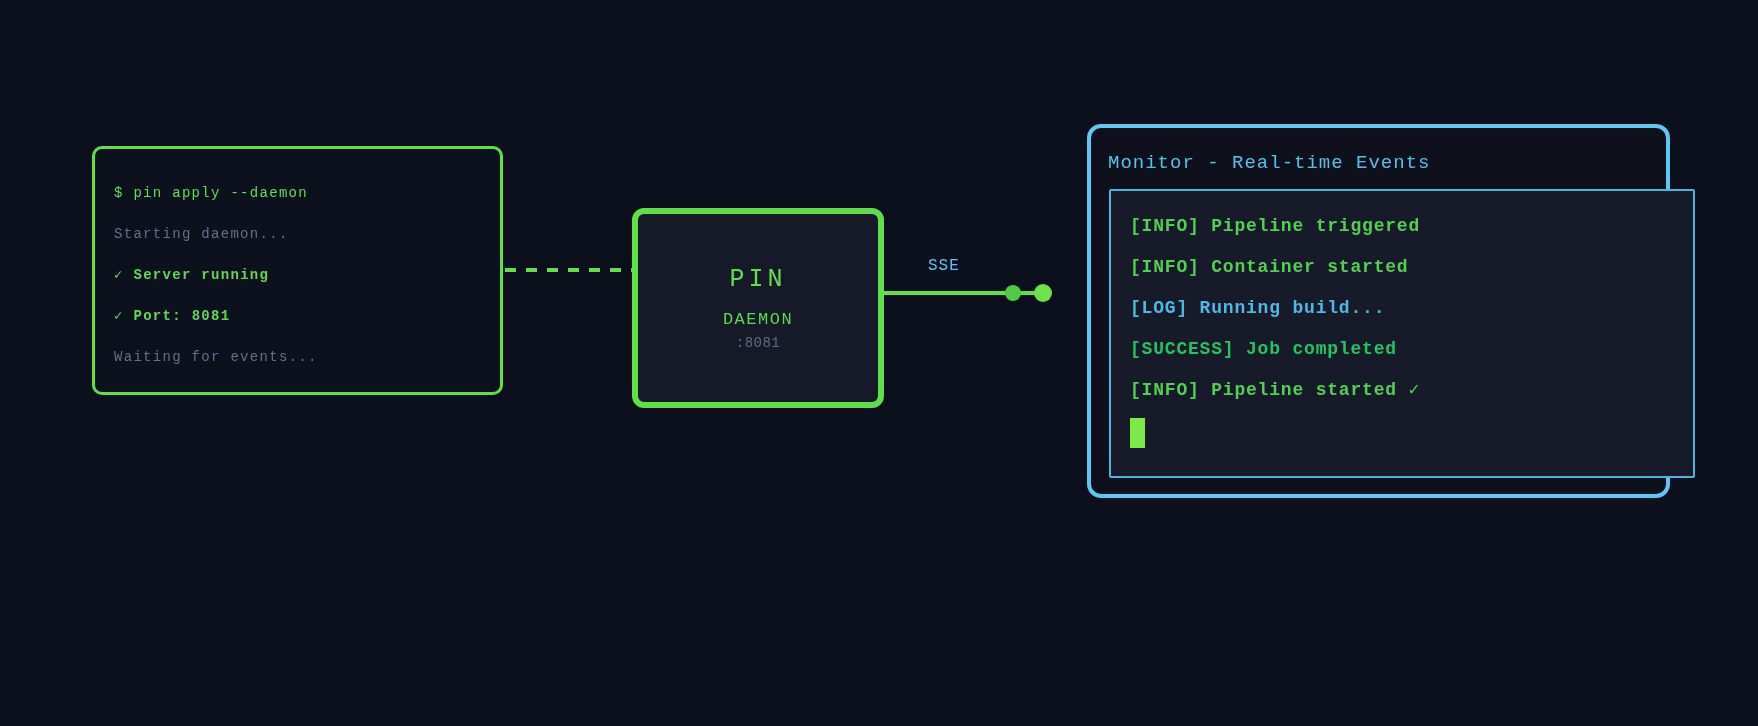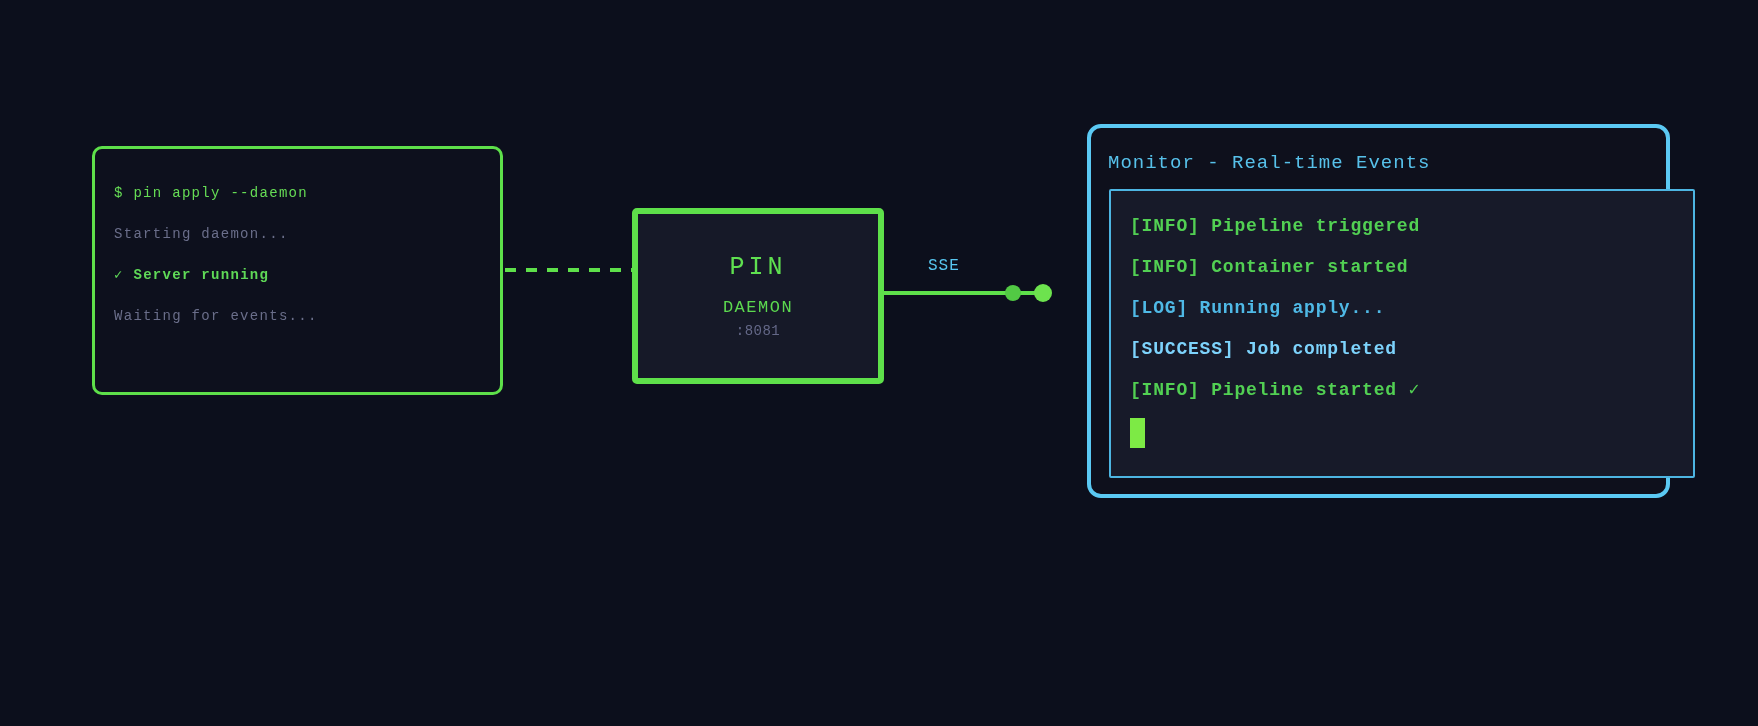--- a/index.html
+++ b/index.html
@@ -44,24 +44,24 @@
     width: 127px; height: 4px;
     background: repeating-linear-gradient(to right,
       #5ee04a 0px, #5ee04a 11px,
       transparent 11px, transparent 21px);
   }
 
   
   .daemon-box {
     position: absolute;
     left: 632px; top: 208px;
-    width: 252px; height: 176px;
+    width: 252px; height: 200px;
     box-sizing: border-box;
     border: 6px solid #5ee04a;
-    border-radius: 5px;
+    border-radius: 12px;
     background: #161928;
     display: flex;
     flex-direction: column;
     align-items: center;
     justify-content: center;
     text-align: center;
   }
   .daemon-title {
     color: #5fe050;
     font-size: 25px;
@@ -141,37 +141,38 @@
     overflow: hidden;
     font-weight: bold;
   }
   .e-line {
     line-height: 41px;
     font-size: 18px;
     letter-spacing: 0.8px;
     white-space: pre;
   }
   .e-line.info    { color: #52d053; }
-  .e-line.success { color: #7dd3fc; }
+  .e-line.success { color: #22c55e; }
   .e-line.log     { color: #4fb9e6; }
   .cursor {
     margin-top: 7px;
     width: 15px; height: 30px;
     background: #7dea45;
   }
 </style>
 </head>
 <body>
 
 <div class="canvas">
 
   <div class="terminal-box">
     <div class="t-line command">$ pin apply --daemon</div>
     <div class="t-line muted">Starting daemon...</div>
     <div class="t-line success">✓ Server running</div>
+    <div class="t-line success">✓ Port: 8081</div>
     <div class="t-line muted">Waiting for events...</div>
   </div>
 
   <div class="dash-line"></div>
 
   <div class="daemon-box">
     <div class="daemon-title">PIN</div>
     <div class="daemon-subtitle">DAEMON</div>
     <div class="daemon-port">:8081</div>
   </div>
@@ -179,20 +180,20 @@
   <div class="sse-label">SSE</div>
   <div class="sse-line"></div>
   <div class="sse-dot trailing"></div>
   <div class="sse-dot leading"></div>
 
   <div class="monitor-box">
     <div class="monitor-title">Monitor - Real-time Events</div>
     <div class="event-panel">
       <div class="e-line info">[INFO] Pipeline triggered</div>
       <div class="e-line info">[INFO] Container started</div>
-      <div class="e-line log">[LOG] Running apply...</div>
+      <div class="e-line log">[LOG] Running build...</div>
       <div class="e-line success">[SUCCESS] Job completed</div>
       <div class="e-line info">[INFO] Pipeline started ✓</div>
       <div class="cursor"></div>
     </div>
   </div>
 
 </div>
 
 </body></html>

